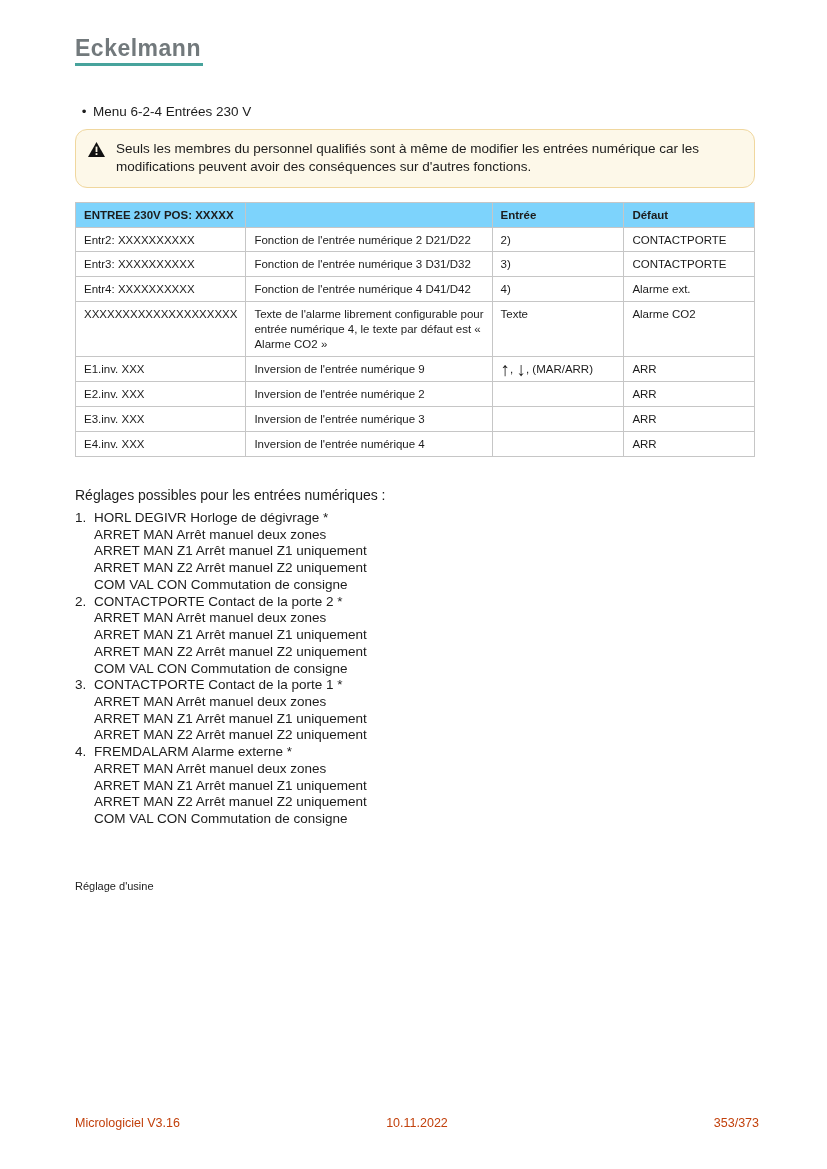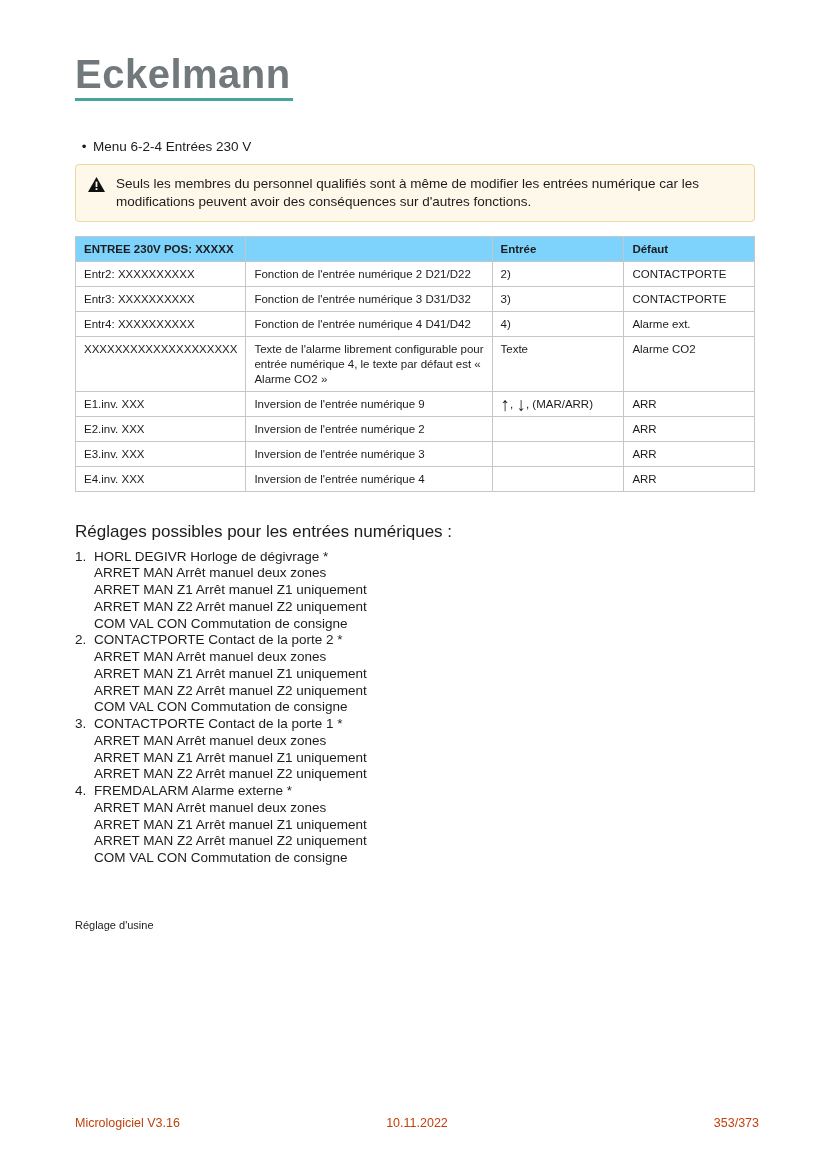--- a/index.html
+++ b/index.html
@@ -9,34 +9,34 @@
     font-family: "Liberation Sans", "DejaVu Sans", sans-serif;
     color: #1c1c1c;
     position: relative;
     overflow: hidden;
   }
   .content { padding: 36px 72px 0 75px; }
 
   
   .logo-wrap { display: inline-block; border-bottom: 3px solid #47a39c; padding: 0 2px 3px 0; }
   .logo-text {
-    font-size: 40px; font-weight: bold; color: #72797c;
-    letter-spacing: 0.5px; line-height: 1.05; margin-top: 17px;
+    font-size: 23px; font-weight: bold; color: #72797c;
+    letter-spacing: 0.5px; line-height: 1.05;
   }
 
   
   .bullet-line { margin-top: 38px; font-size: 13.5px; display: flex; }
   .bullet-glyph { width: 18px; text-align: center; flex: 0 0 18px; }
 
   
   .warning-box {
     margin-top: 10px;
     background: #fdf8e9;
     border: 1px solid #f0d79e;
-    border-radius: 4px;
+    border-radius: 12px;
     padding: 10px 14px 10px 12px;
     display: flex; align-items: flex-start; gap: 11px;
     font-size: 13.5px; line-height: 1.35;
   }
   .warn-icon { flex: 0 0 17px; margin-top: 2px; }
 
   
   table.io-table {
     margin-top: 14px;
     width: 100%;
@@ -51,21 +51,21 @@
     vertical-align: top;
   }
   table.io-table th { background: #7dd3fc; font-weight: bold; }
   col.c1 { width: 24.3%; }
   col.c2 { width: 36.8%; }
   col.c3 { width: 19.6%; }
   col.c4 { width: 19.3%; }
   .arrow { font-size: 19px; line-height: 13px; vertical-align: -3px; }
 
   
-  .settings-title { margin-top: 30px; font-size: 17px; }
+  .settings-title { margin-top: 30px; font-size: 14px; }
   .settings-list { margin-top: 7px; font-size: 13.5px; line-height: 1.24; }
   .settings-item { display: flex; }
   .settings-num { flex: 0 0 19px; }
   .settings-lines { flex: 1; }
 
   
   .footnote { margin-top: 52px; font-size: 11px; }
 
   
   .footer {

